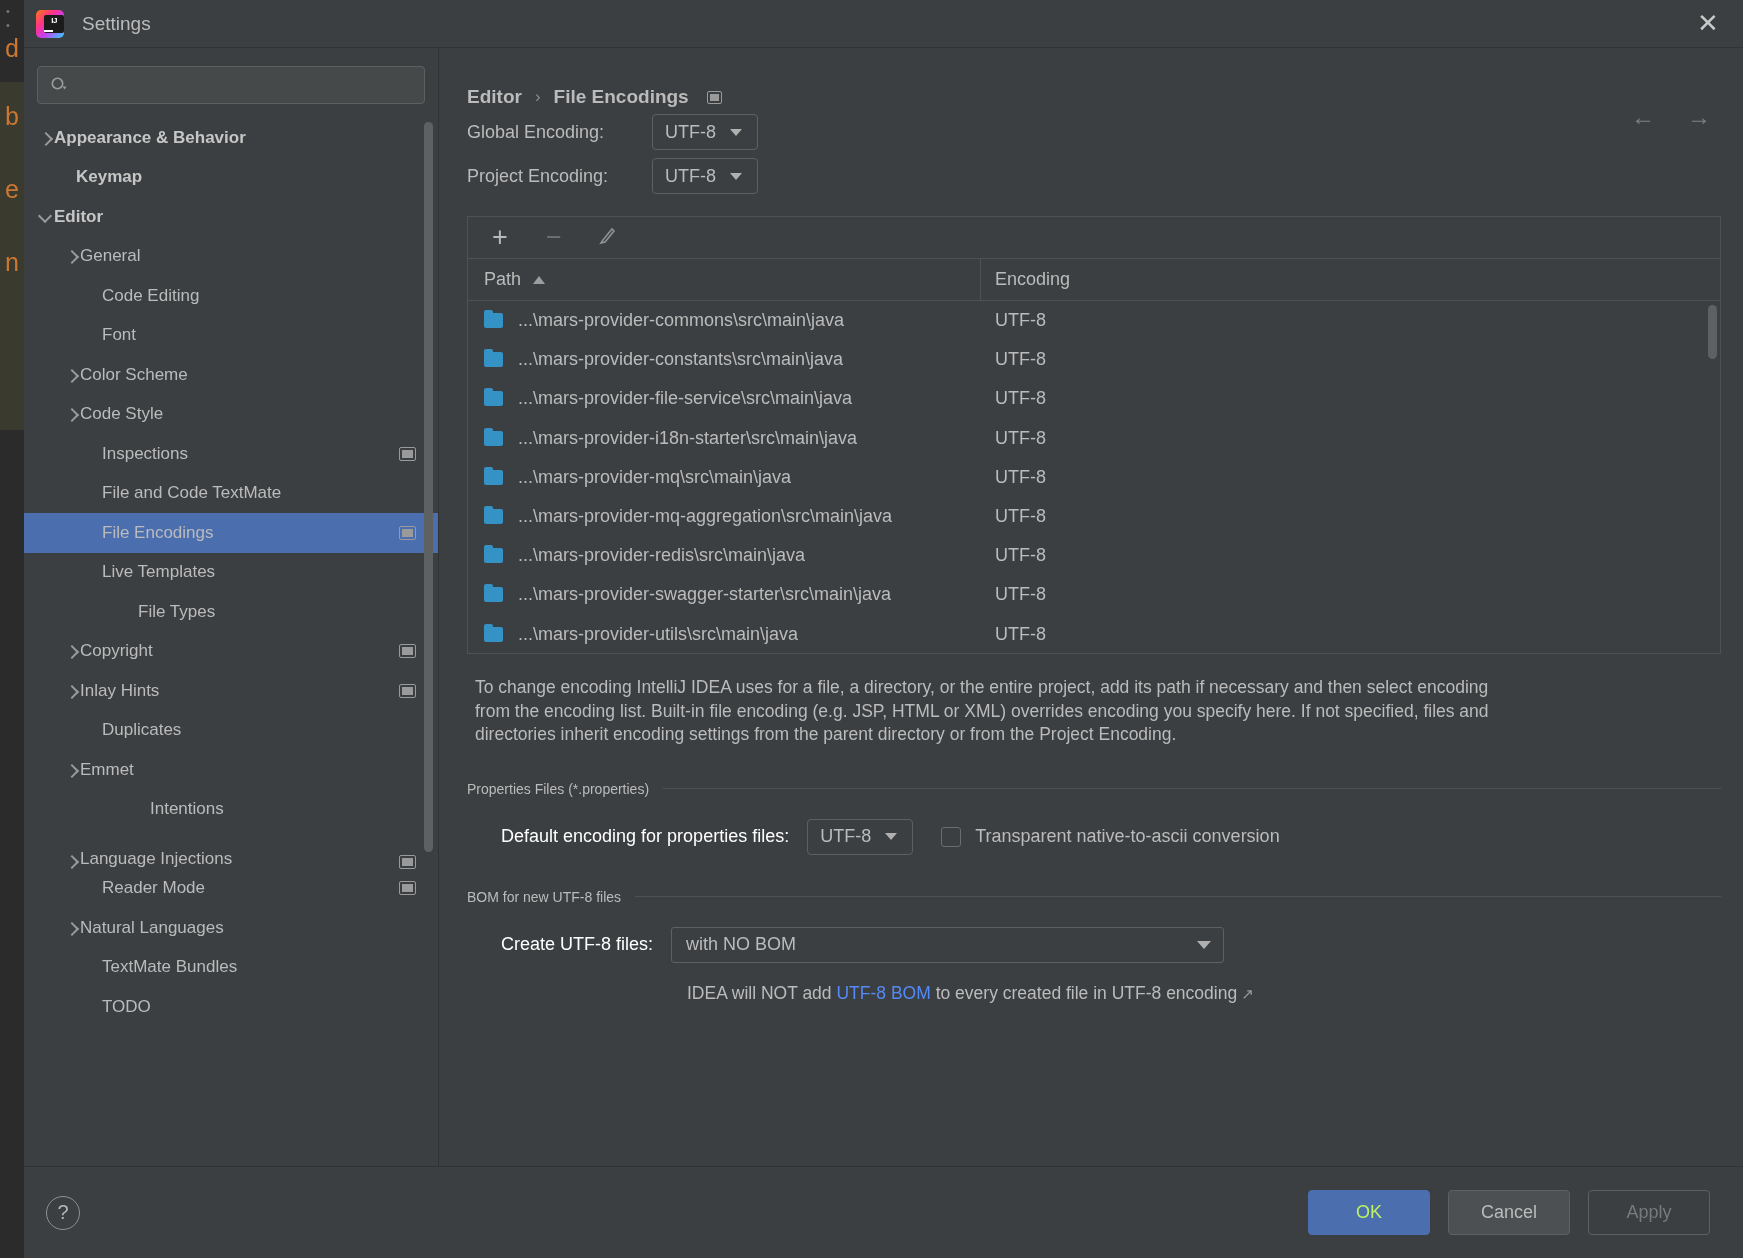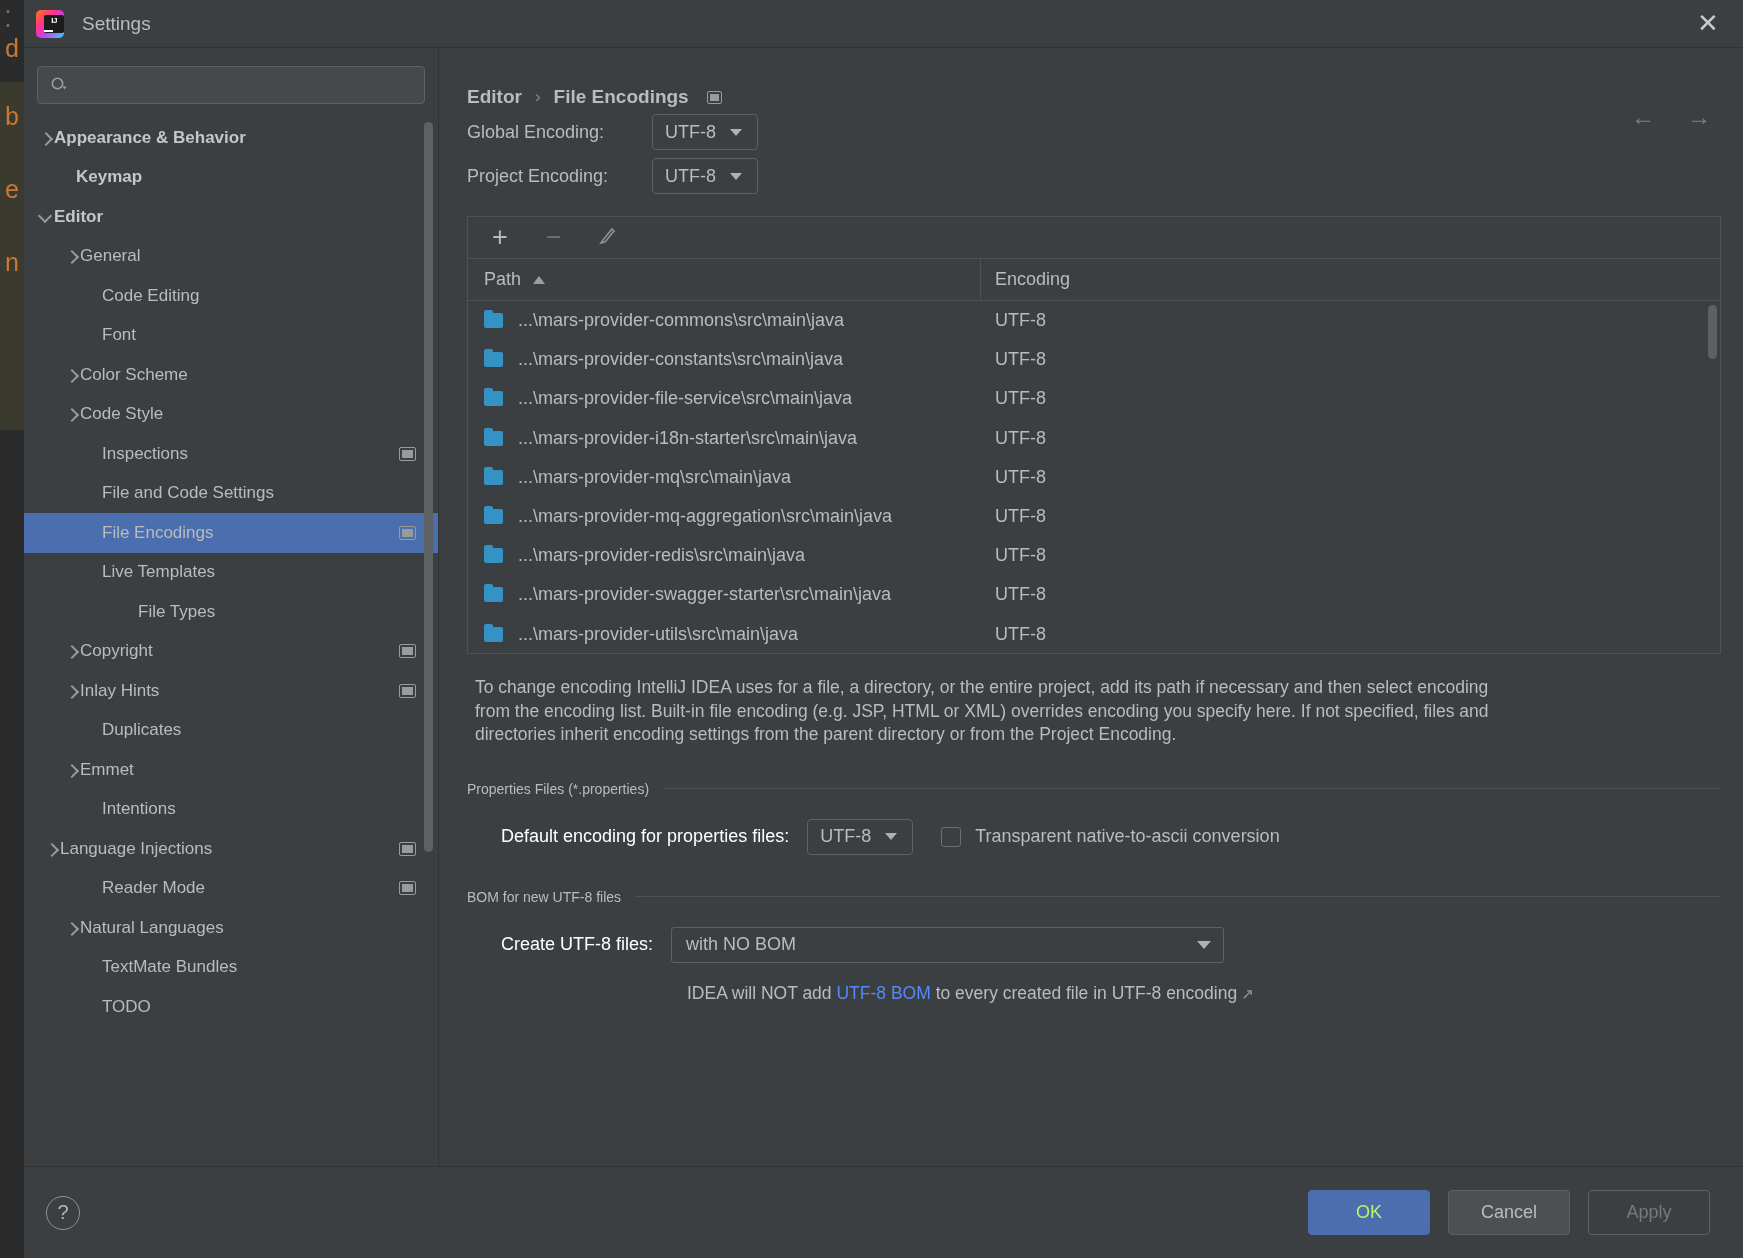--- a/index.html
+++ b/index.html
@@ -537,21 +537,21 @@
             <span class="arrow right"></span>
             <span class="tree-label">Code Style</span>
           </div>
           <div class="tree-item" style="padding-left: 62px;">
             <span class="arrow"></span>
             <span class="tree-label">Inspections</span>
             <span class="proj-badge"></span>
           </div>
           <div class="tree-item" style="padding-left: 62px;">
             <span class="arrow"></span>
-            <span class="tree-label">File and Code Settings</span>
+            <span class="tree-label">File and Code TextMate</span>
           </div>
           <div class="tree-item selected" style="padding-left: 62px;">
             <span class="arrow"></span>
             <span class="tree-label">File Encodings</span>
             <span class="proj-badge"></span>
           </div>
           <div class="tree-item" style="padding-left: 62px;">
             <span class="arrow"></span>
             <span class="tree-label">Live Templates</span>
           </div>
@@ -570,25 +570,25 @@
             <span class="proj-badge"></span>
           </div>
           <div class="tree-item" style="padding-left: 62px;">
             <span class="arrow"></span>
             <span class="tree-label">Duplicates</span>
           </div>
           <div class="tree-item" style="padding-left: 40px;">
             <span class="arrow right"></span>
             <span class="tree-label">Emmet</span>
           </div>
-          <div class="tree-item" style="padding-left: 62px;">
+          <div class="tree-item" style="padding-left: 62px; gap: 48px;">
             <span class="arrow"></span>
             <span class="tree-label">Intentions</span>
           </div>
-          <div class="tree-item" style="padding-left: 20px;">
+          <div class="tree-item" style="padding-left: 40px; align-items: flex-end;">
             <span class="arrow right"></span>
             <span class="tree-label">Language Injections</span>
             <span class="proj-badge"></span>
           </div>
           <div class="tree-item" style="padding-left: 62px;">
             <span class="arrow"></span>
             <span class="tree-label">Reader Mode</span>
             <span class="proj-badge"></span>
           </div>
           <div class="tree-item" style="padding-left: 40px;">

